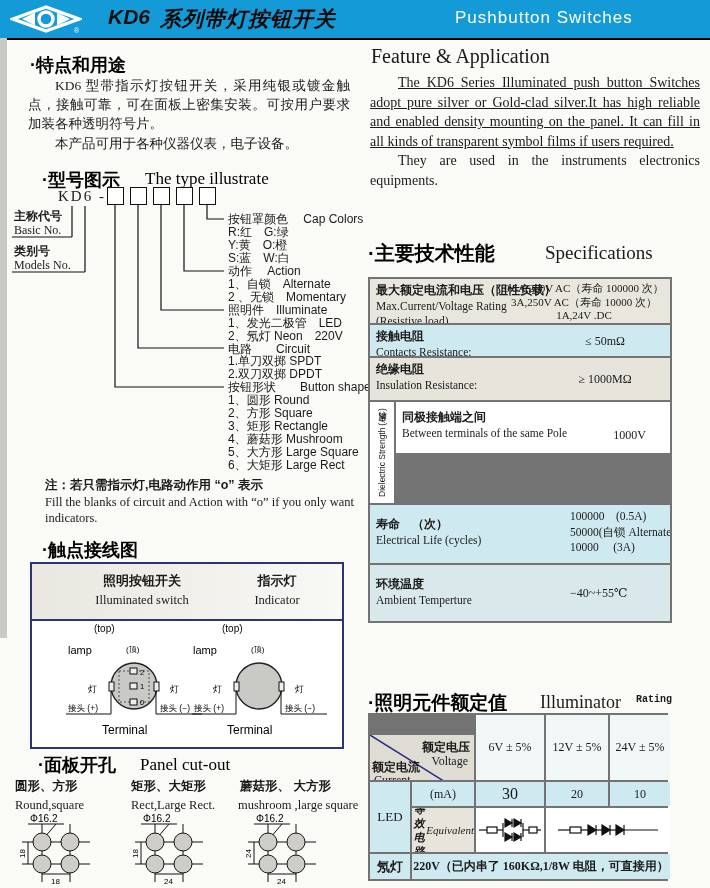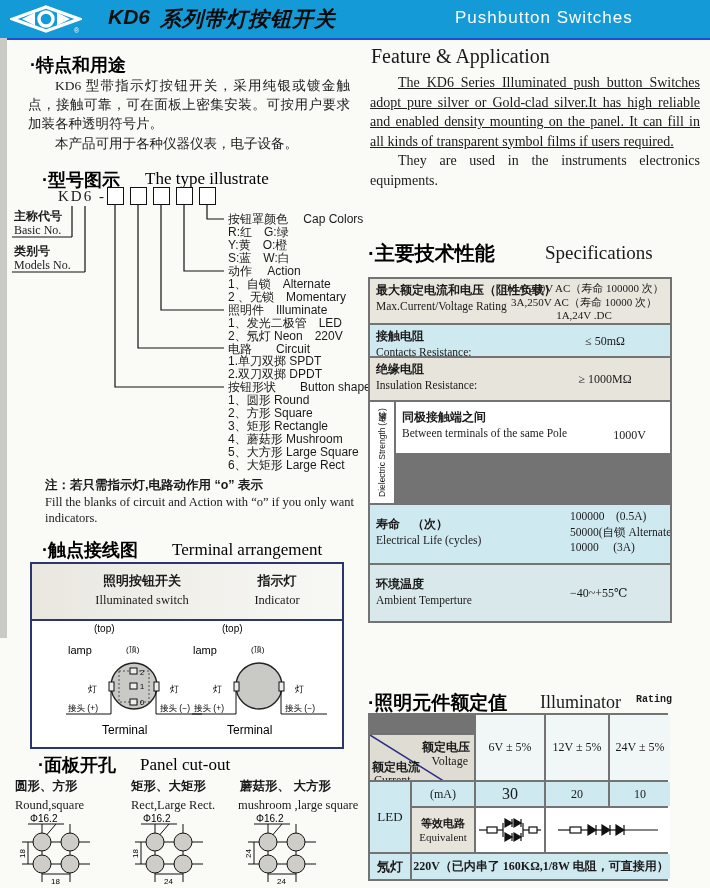--- a/index.html
+++ b/index.html
@@ -2,21 +2,21 @@
 <html><head>
 <meta charset="utf-8">
 <style>
   html,body{margin:0;padding:0;background:#9a9a9a;}
   #page{position:relative;width:710px;height:888px;background:#fafaf7;overflow:hidden;
         font-family:"Liberation Sans","DejaVu Sans",sans-serif;color:#1a1a1a;}
   .abs{position:absolute;}
   .serif{font-family:"Liberation Serif","DejaVu Serif",serif;}
   
   #topbar{position:absolute;left:0;top:0;width:710px;height:38px;background:#149bd7;
-          border-bottom:2px solid #1d4ed8;display:flex;align-items:center;}
+          border-bottom:2px solid #000000;display:flex;align-items:center;}
   #logo{position:absolute;left:10px;top:4px;}
   .kd6-title{position:absolute;left:108px;top:5px;font-size:21px;font-weight:bold;font-style:italic;color:#111;}
   .cn-title{position:absolute;left:160px;top:5px;font-size:21px;font-weight:bold;font-style:italic;color:#0b0b0b;letter-spacing:1px;}
   .en-title{position:absolute;left:455px;top:8px;font-size:17px;color:#fff;letter-spacing:1px;}
   #leftstrip{position:absolute;left:0;top:38px;width:7px;height:600px;background:#c9c9c6;}
   
   .h-cn{font-weight:bold;font-size:18px;color:#000;}
   .h-en{font-size:17px;color:#000;}
   
   .para{font-family:"Liberation Serif","DejaVu Serif",serif;font-size:13.5px;line-height:19px;text-align:justify;}
@@ -126,21 +126,20 @@
     <div class="rline">4、蘑菇形 Mushroom</div>
     <div class="rline">5、大方形 Large Square</div>
     <div class="rline">6、大矩形 Large Rect</div>
   </div>
 
   <div class="abs" style="left:45px;top:477px;font-size:12.5px;font-weight:bold;">注：若只需指示灯,电路动作用 “o” 表示</div>
   <div class="abs serif" style="left:45px;top:495px;font-size:12.5px;">Fill the blanks of circuit and Action with “o” if you only want</div>
   <div class="abs serif" style="left:45px;top:511px;font-size:12.5px;">indicators.</div>
 
   <div class="abs h-cn" style="left:42px;top:538px;">·触点接线图</div>
-  <div class="abs serif h-en" style="left:172px;top:540px;">Terminal arrangement</div>
 
   <div id="termbox">
     <div id="termhead">
       <div class="termcol" style="left:30px;width:160px;">
         <div>照明按钮开关</div>
         <div class="en serif">Illuminated switch</div>
       </div>
       <div class="termcol" style="left:190px;width:110px;">
         <div>指示灯</div>
         <div class="en serif">Indicator</div>
@@ -248,20 +247,21 @@
   </svg>
 
   <div class="abs h-cn" style="left:368px;top:240px;font-size:20px;">·主要技术性能</div>
   <div class="abs serif" style="left:545px;top:242px;font-size:19px;">Specifications</div>
 
   <div class="ntable" style="left:368px;top:277px;width:300px;grid-template-columns:24px 1fr;grid-template-rows:44px 31px 42px 51px 48px 58px 56px;">
 
     <div class="cell bg-beige" style="grid-column:1/3;">
       <div class="cl-cn">最大额定电流和电压（阻性负载）</div>
       <div class="cl-en">Max.Current/Voltage Rating</div>
+      <div class="cl-en">(Resistive load)</div>
       <div class="val" style="right:4px;top:3px;width:164px;text-align:center;font-size:11px;line-height:13.5px;">
         <div>0.5A,250V AC（寿命 100000 次）</div>
         <div>3A,250V AC（寿命 10000 次）</div>
         <div>1A,24V .DC</div>
       </div>
     </div>
 
     <div class="cell bg-blue" style="grid-column:1/3;">
       <div class="cl-cn">接触电阻</div>
       <div class="cl-en">Contacts Resistance:</div>
@@ -324,21 +324,21 @@
     <div class="cell bg-head ccell serif" style="font-size:12px;">6V ± 5%</div>
     <div class="cell bg-head ccell serif" style="font-size:12px;">12V ± 5%</div>
     <div class="cell bg-head ccell serif" style="font-size:12px;">24V ± 5%</div>
 
     <div class="cell bg-blue ccell serif" style="grid-row:2/4;font-size:13px;">LED</div>
     <div class="cell bg-blue ccell serif" style="font-size:12px;">(mA)</div>
     <div class="cell bg-blue ccell serif" style="font-size:16px;">30</div>
     <div class="cell bg-blue ccell serif" style="font-size:12px;">20</div>
     <div class="cell bg-blue ccell serif" style="font-size:12px;">10</div>
 
-    <div class="cell bg-gray ccell" style="flex-direction:column;font-size:11px;line-height:14px;">
+    <div class="cell bg-gray ccell" style="flex-direction:row;font-size:11px;line-height:14px;font-style:italic;">
       <div style="font-weight:bold;">等效电路</div>
       <div class="serif">Equivalent</div>
     </div>
     <div class="cell ccell">
       <svg width="62" height="26" viewBox="0 0 62 26">
         <g stroke="#111" stroke-width="1.2" fill="#111">
           <line x1="0" y1="13" x2="8" y2="13"></line>
           <rect x="8" y="10" width="10" height="6" fill="none"></rect>
           <line x1="18" y1="13" x2="24" y2="13"></line>
           <line x1="24" y1="6" x2="24" y2="20"></line>

